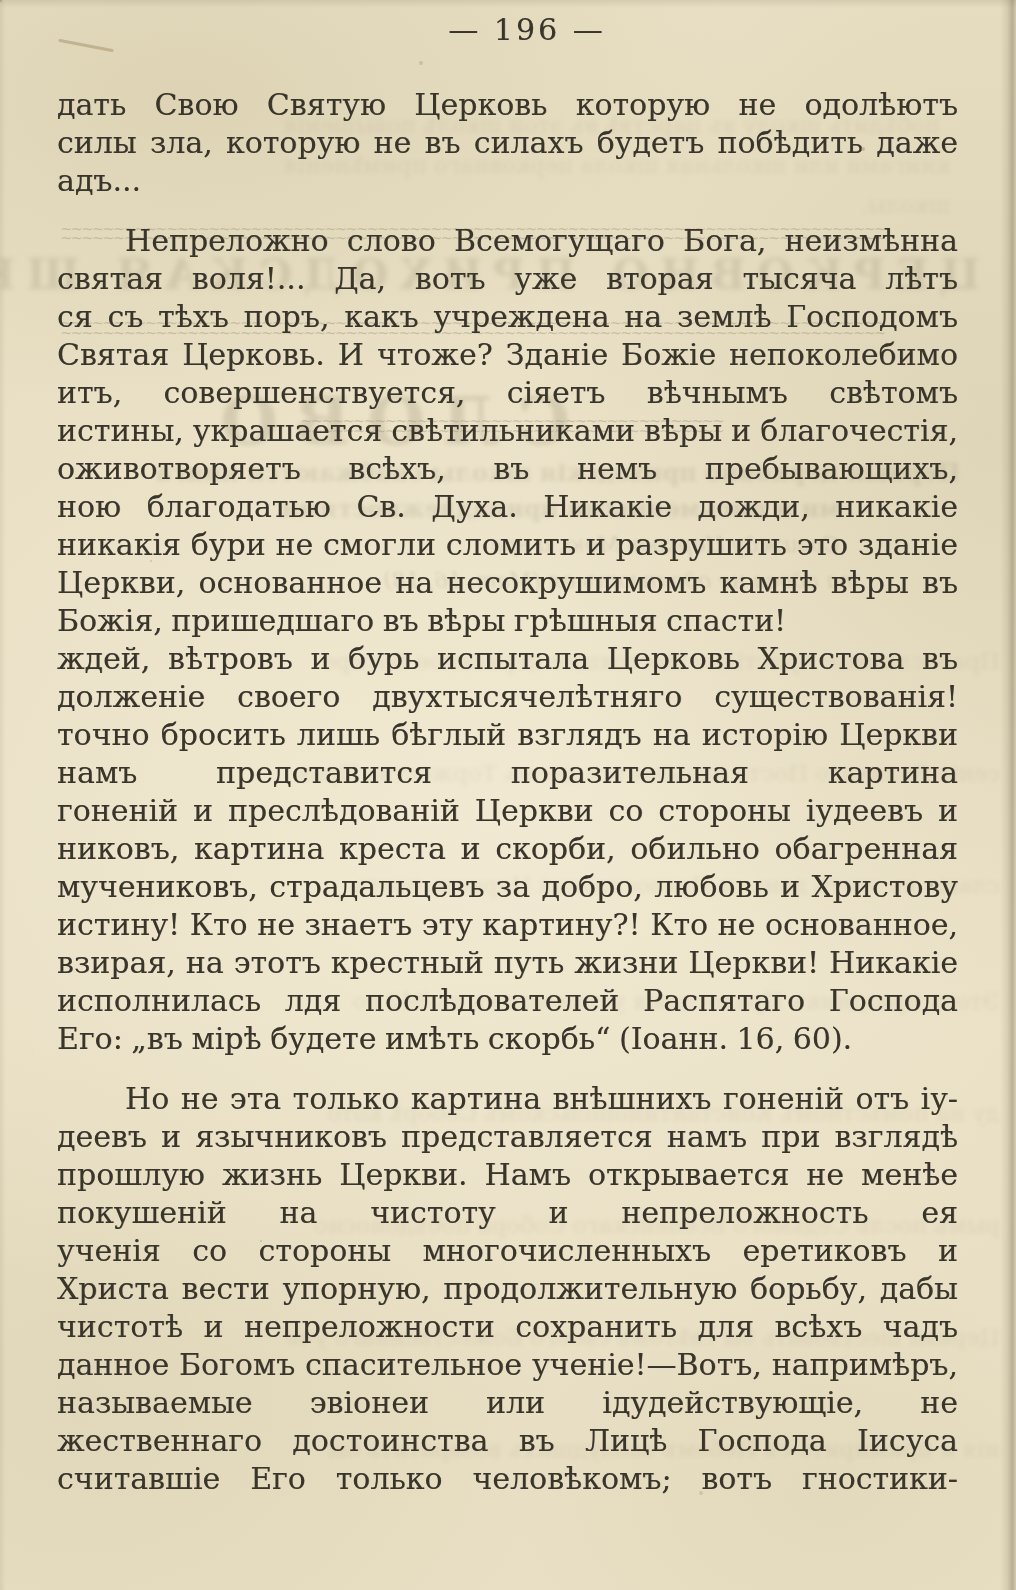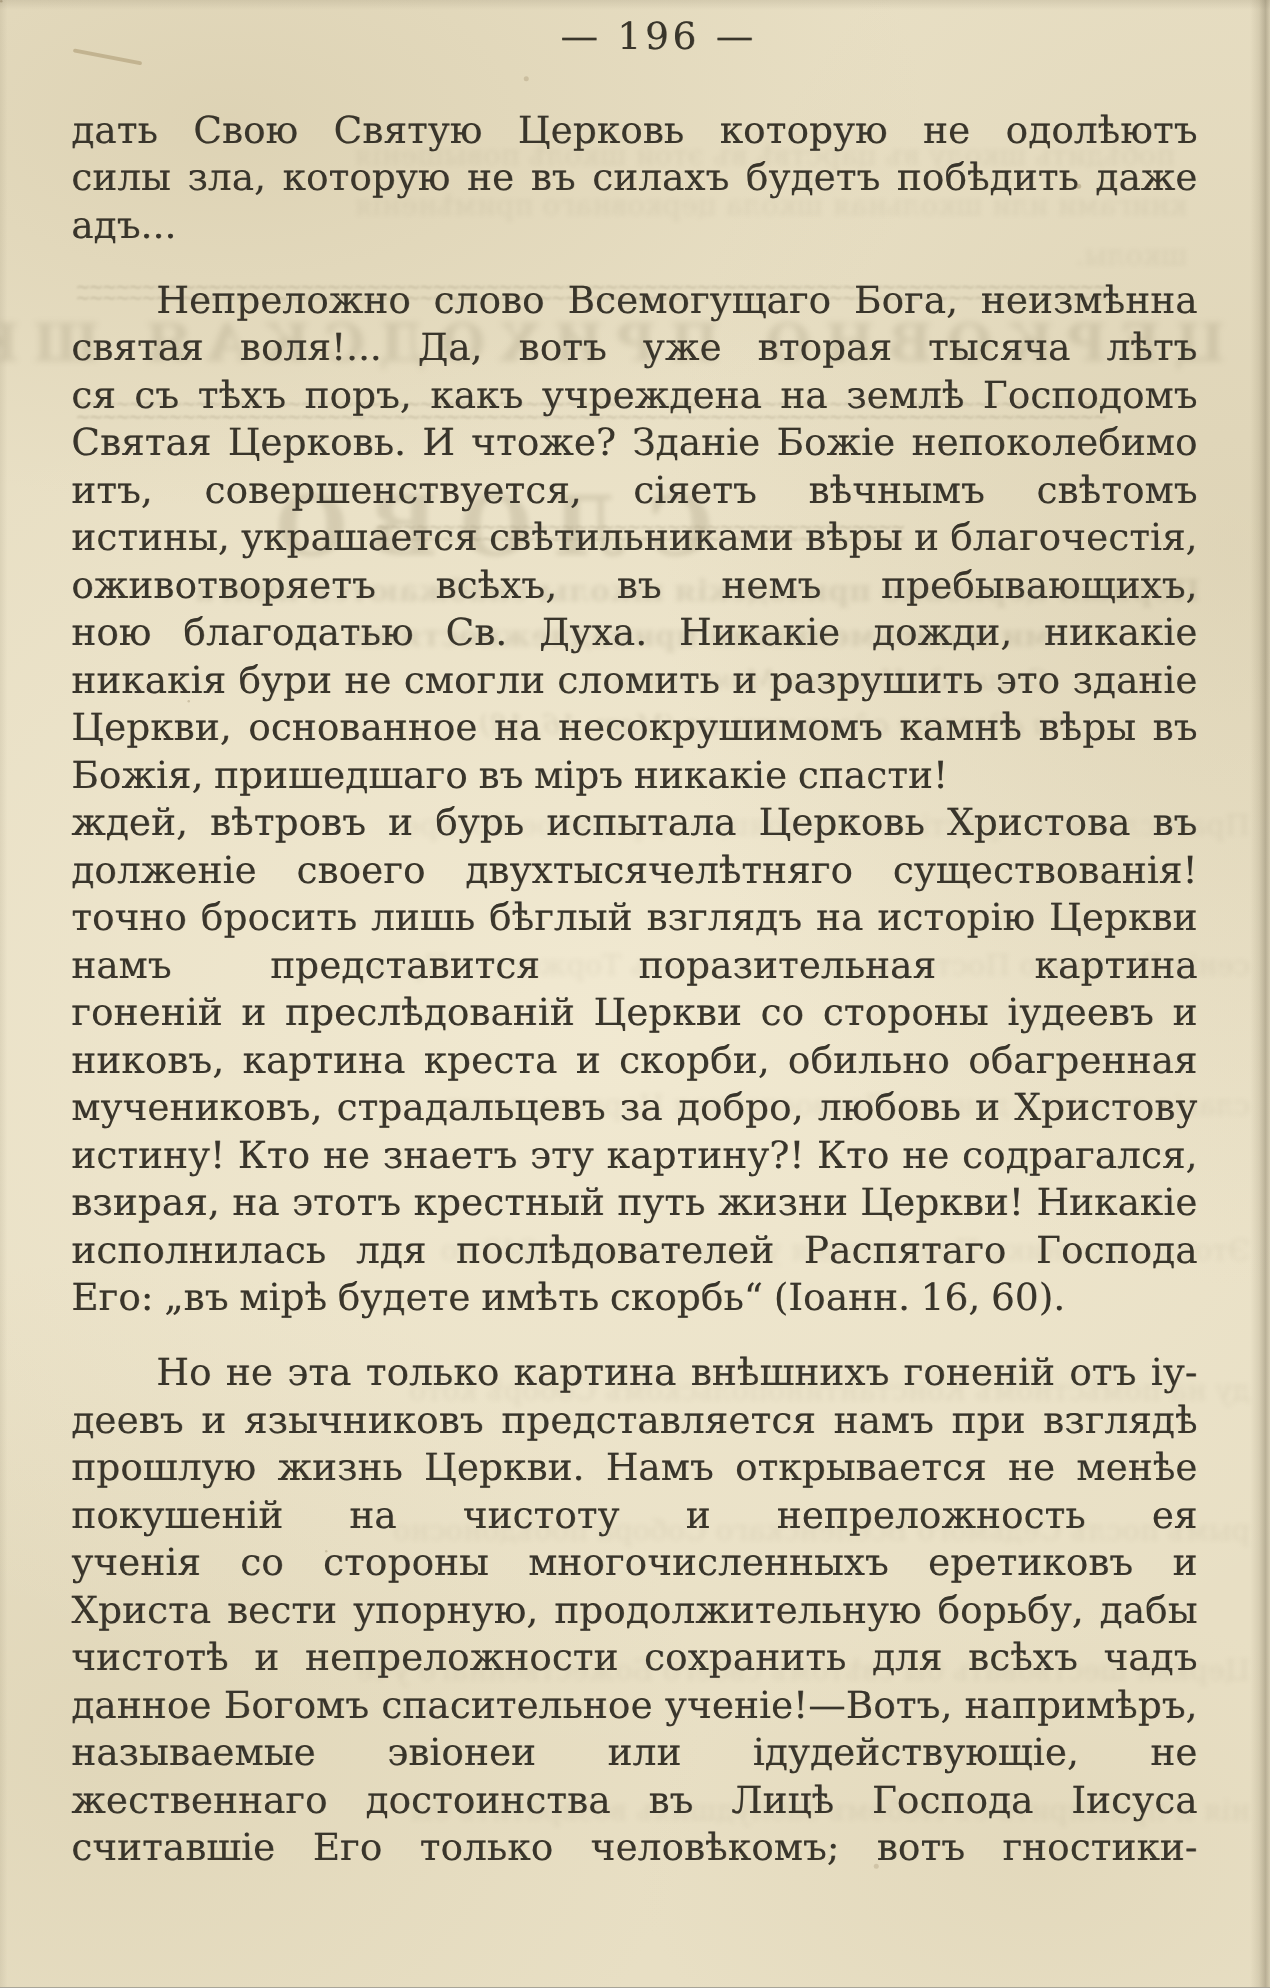--- a/index.html
+++ b/index.html
@@ -98,29 +98,29 @@
     <div class="ln indent pstart">Непреложно слово Всемогущаго Бога, неизмѣнна Его</div>
     <div class="ln">святая воля!... Да, вотъ уже вторая тысяча лѣтъ завершает-</div>
     <div class="ln">ся съ тѣхъ поръ, какъ учреждена на землѣ Господомъ Его</div>
     <div class="ln">Святая Церковь. И чтоже? Зданіе Божіе непоколебимо сто-</div>
     <div class="ln">итъ, совершенствуется, сіяетъ вѣчнымъ свѣтомъ Христовой</div>
     <div class="ln">истины, украшается свѣтильниками вѣры и благочестія,</div>
     <div class="ln">оживотворяетъ всѣхъ, въ немъ пребывающихъ, спаситель-</div>
     <div class="ln">ною благодатью Св. Духа. Никакіе дожди, никакіе вѣтры,</div>
     <div class="ln">никакія бури не смогли сломить и разрушить это зданіе</div>
     <div class="ln">Церкви, основанное на несокрушимомъ камнѣ вѣры въ Сына</div>
-    <div class="ln flush">Божія, пришедшаго въ міръ никакіе спасти!</div>
+    <div class="ln flush">Божія, пришедшаго въ вѣры грѣшныя спасти!</div>
     <div class="ln">ждей, вѣтровъ и бурь испытала Церковь Христова въ про-</div>
     <div class="ln">долженіе своего двухтысячелѣтняго существованія! Доста-</div>
     <div class="ln">точно бросить лишь бѣглый взглядъ на исторію Церкви—и</div>
     <div class="ln">намъ представится поразительная картина всевозможныхъ</div>
     <div class="ln">гоненій и преслѣдованій Церкви со стороны іудеевъ и языч-</div>
     <div class="ln">никовъ, картина креста и скорби, обильно обагренная кровью</div>
     <div class="ln">мучениковъ, страдальцевъ за добро, любовь и Христову</div>
-    <div class="ln">истину! Кто не знаетъ эту картину?! Кто не содрагался,</div>
+    <div class="ln">истину! Кто не знаетъ эту картину?! Кто не основанное,</div>
     <div class="ln">взирая, на этотъ крестный путь жизни Церкви! Никакіе</div>
     <div class="ln">исполнилась лдя послѣдователей Распятаго Господа Слова</div>
     <div class="ln flush">Его: „въ мірѣ будете имѣть скорбь“ (Іоанн. 16, 60).</div>
     <div class="ln indent pstart">Но не эта только картина внѣшнихъ гоненій отъ іу-</div>
     <div class="ln">деевъ и язычниковъ представляется намъ при взглядѣ на</div>
     <div class="ln">прошлую жизнь Церкви. Намъ открывается не менѣе пора-</div>
     <div class="ln">покушеній на чистоту и непреложность ея Божественнаго</div>
     <div class="ln">ученія со стороны многочисленныхъ еретиковъ и расколь-</div>
     <div class="ln">Христа вести упорную, продолжительную борьбу, дабы въ</div>
     <div class="ln">чистотѣ и непреложности сохранить для всѣхъ чадъ своихъ</div>

